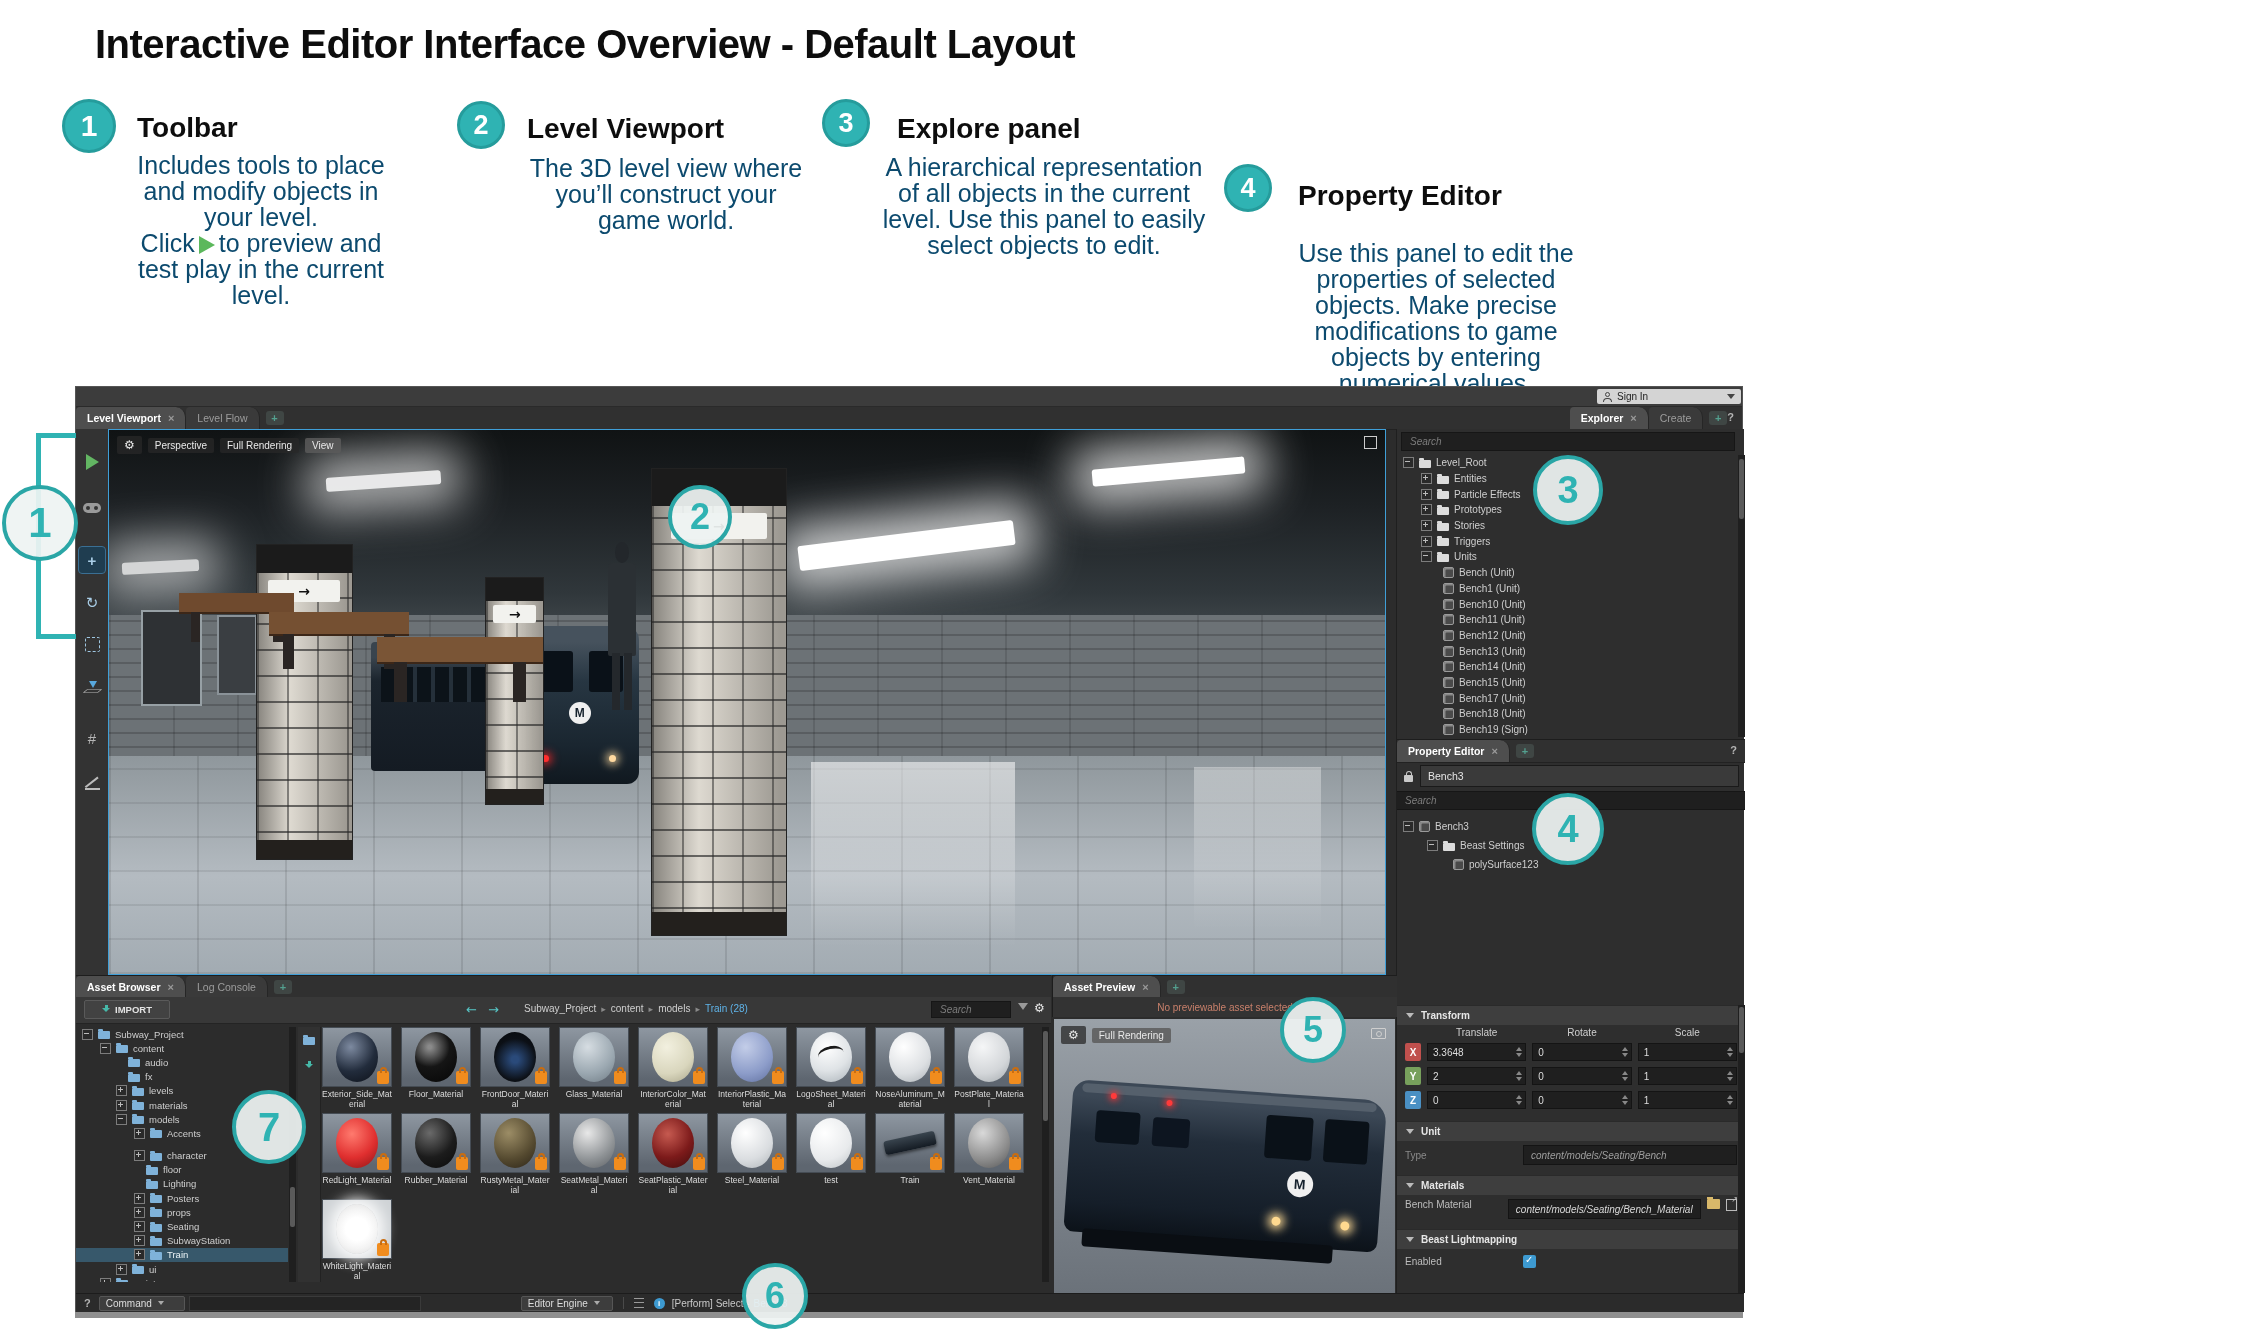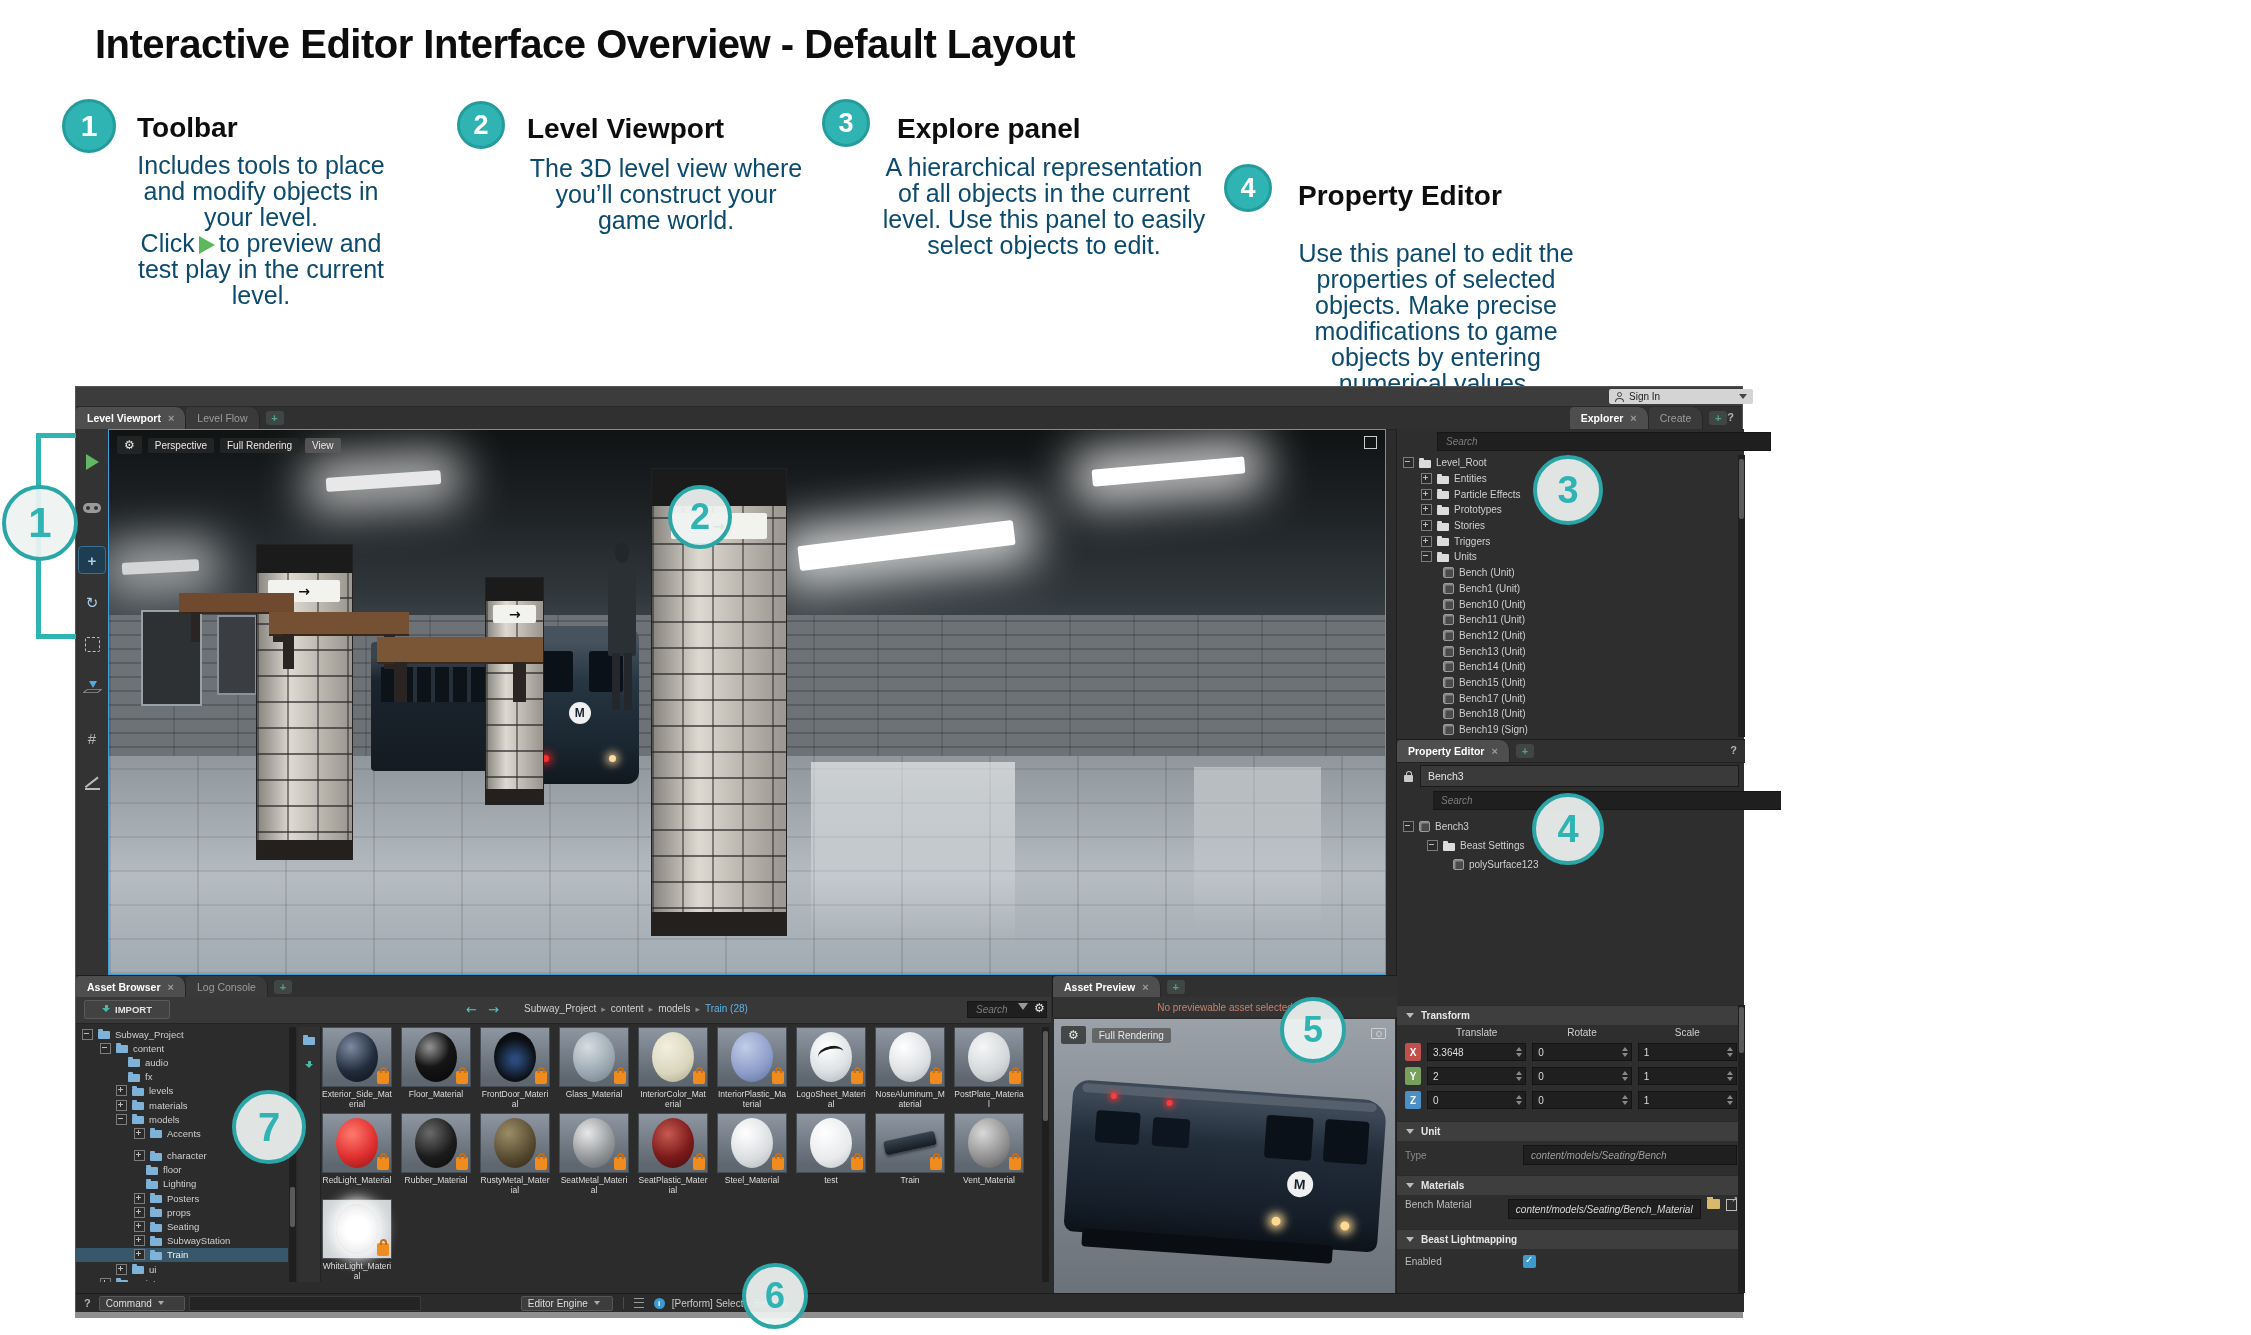--- a/index.html
+++ b/index.html
@@ -22,21 +22,21 @@
   .bracket{position:absolute;left:36px;top:433px;width:40px;height:206px;border:5px solid #2fb3b3;border-right:none;
            box-sizing:border-box;z-index:39;}
 
   
   .editor{position:absolute;left:75px;top:386px;width:1668px;height:926px;background:#2c2c2c;
           border:1px solid #555;box-sizing:border-box;font-size:10px;color:#ccc;}
   .menubar{position:absolute;left:0;top:0;width:100%;height:20px;background:#3c3c3c;display:flex;
            align-items:center;gap:18px;padding-left:10px;box-sizing:border-box;border-bottom:1px solid #2a2a2a;}
   .menu-item{color:#c8c8c8;font-size:10.5px;margin-top:40px;}
   .signin{position:absolute;left:1521px;top:2px;width:144px;height:15px;background:#d4d4d4;border-radius:2px;
-          display:flex;align-items:center;gap:5px;padding:0 6px;box-sizing:border-box;color:#222;font-size:10px;margin-left:12px;}
+          display:flex;align-items:center;gap:5px;padding:0 6px;box-sizing:border-box;color:#222;font-size:10px;}
   .person-ico{width:9px;height:9px;position:relative;}
   .person-ico::before{content:"";position:absolute;left:2px;top:0;width:5px;height:5px;border:1px solid #444;border-radius:50%;box-sizing:border-box;}
   .person-ico::after{content:"";position:absolute;left:0;bottom:-1px;width:9px;height:4px;border:1px solid #444;border-bottom:none;border-radius:4px 4px 0 0;box-sizing:border-box;}
   .caret-down{width:0;height:0;border-left:4px solid transparent;border-right:4px solid transparent;border-top:5px solid #444;margin-left:auto;}
 
   .tabbar{position:absolute;left:0;top:20px;width:100%;height:22px;background:#303030;border-bottom:1px solid #222;display:flex;}
   .tab{height:22px;display:flex;align-items:center;gap:7px;padding:0 11px;background:#3a3a3a;color:#9c9c9c;
        font-size:10.5px;border-right:1px solid #262626;border-radius:4px 10px 0 0;box-sizing:border-box;}
   .tab.active{background:#4e4e4e;color:#fff;font-weight:bold;}
   .x-ico::before{content:"\00D7";color:#9a9a9a;font-size:11px;}
@@ -81,21 +81,21 @@
   .colcap{position:absolute;left:0;top:0;width:100%;background:#1b1b1b;}
   .colbase{position:absolute;left:0;bottom:0;width:100%;background:#23201d;}
   .arrowsign{position:absolute;background:#f2f2ee;border-radius:2px;display:flex;align-items:center;justify-content:center;}
   .arrowsign::before{content:"\2192";color:#111;font-weight:bold;font-size:14px;font-family:"DejaVu Sans",sans-serif;}
   .mlogo{background:#f0f0f0;border-radius:50%;display:flex;align-items:center;justify-content:center;}
   .mlogo::before{content:"M";color:#16222e;font-weight:bold;}
 
   
   .rpanel{position:absolute;left:1320px;top:42px;width:348px;height:864px;background:#2e2e2e;border-left:1px solid #1f1f1f;box-sizing:border-box;}
   .searchfield{background:#1f1f1f;border:1px solid #161616;color:#7d7d7d;font-style:italic;font-size:10px;
-               display:flex;align-items:center;padding-left:8px;box-sizing:border-box;margin-left:36px;}
+               display:flex;align-items:center;padding-left:8px;box-sizing:border-box;}
   .trow{display:flex;align-items:center;gap:5px;box-sizing:border-box;color:#cfcfcf;white-space:nowrap;}
   .trow.sel{background:#37586b;color:#eaf2f6;}
   .exp{width:9px;height:9px;border:1px solid #7c7c7c;background:#2a2a2a;position:relative;flex:none;}
   .exp::before{content:"";position:absolute;left:1px;top:3px;width:5px;height:1px;background:#bbb;}
   .exp.plus::after{content:"";position:absolute;left:3px;top:1px;width:1px;height:5px;background:#bbb;}
   .fold{width:12px;height:8px;background:#dcdcdc;border-radius:1px;position:relative;flex:none;margin-top:2px;}
   .fold::before{content:"";position:absolute;left:0;top:-2px;width:5px;height:2px;background:inherit;border-radius:1px 1px 0 0;}
   .fold.blue{background:#7fb2d9;}
   .cube{width:9px;height:9px;background:#4a4a4a;border:1px solid #9a9a9a;border-radius:2px;
         box-shadow:inset 1.5px 1.5px 0 rgba(255,255,255,.35);flex:none;}

